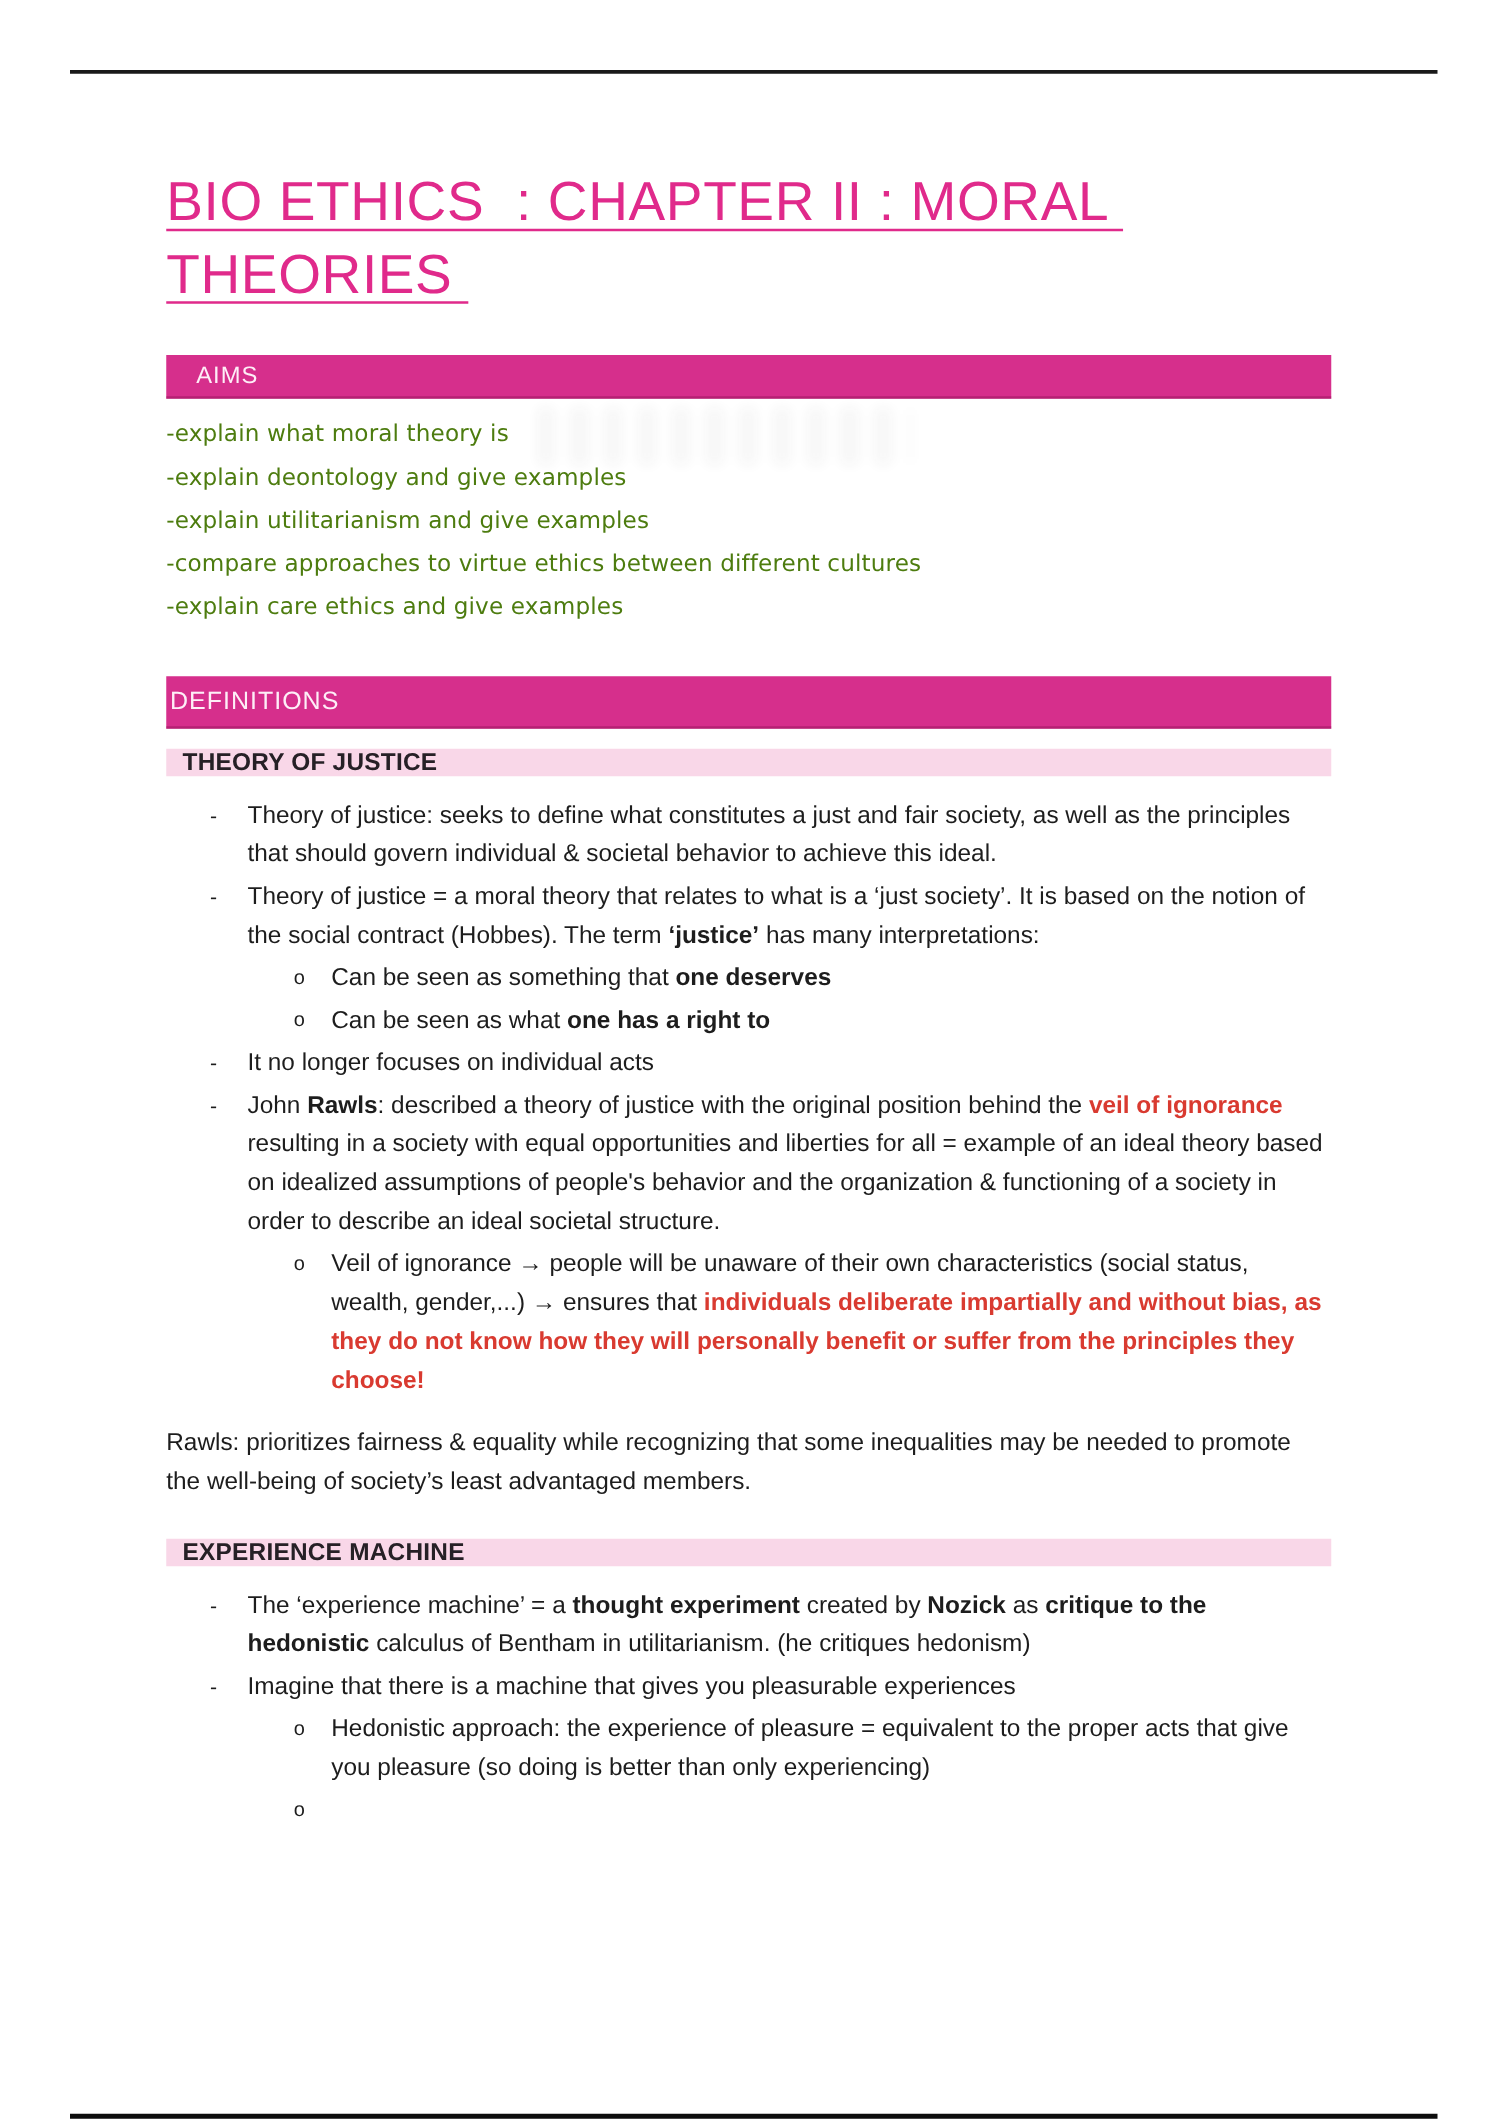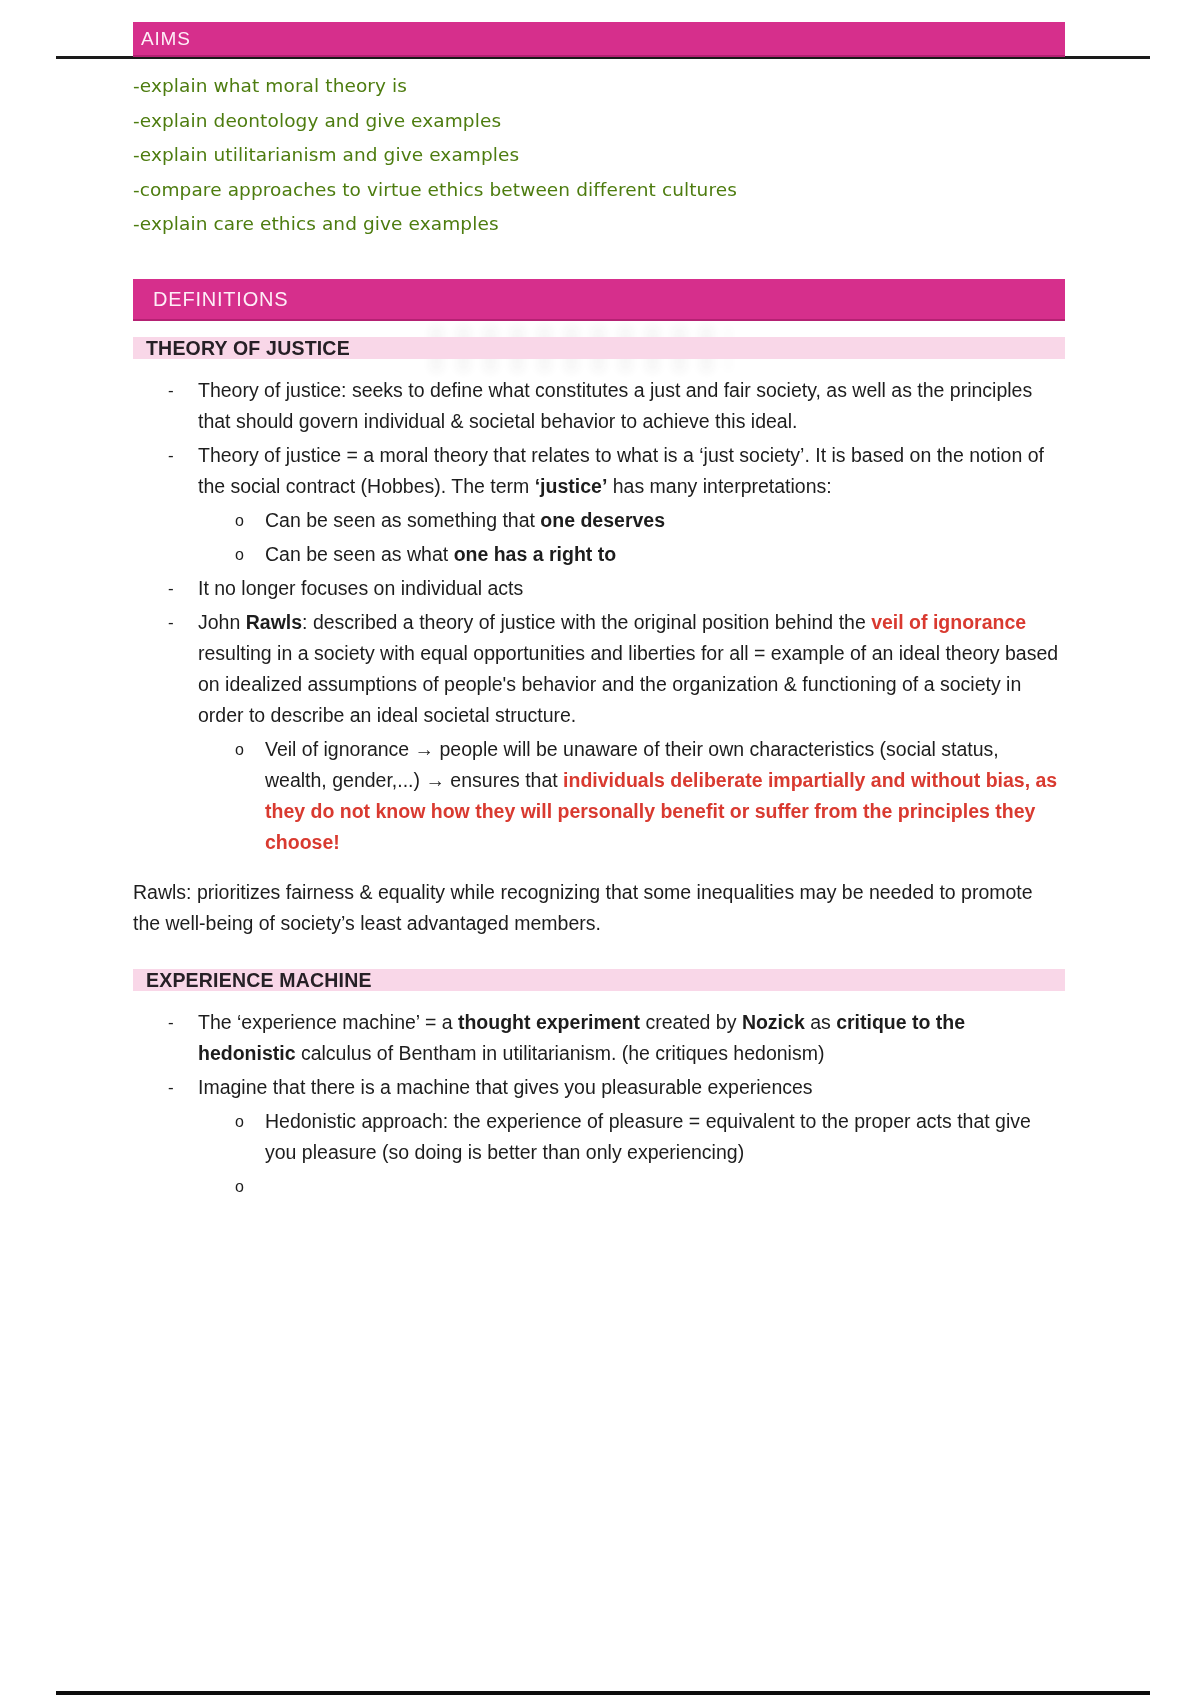--- a/index.html
+++ b/index.html
@@ -31,32 +31,32 @@
     margin:133px 0 0 0;
     font-size:44px;line-height:58px;font-weight:400;
     color:var(--title-pink);
     text-decoration:underline;
     text-decoration-thickness:2px;
     text-underline-offset:7px;
     white-space:pre-wrap;
     letter-spacing:0.5px;
   }
   .banner{
-    margin-top:22px;
+    margin-top:35px;
     background:var(--accent-pink);
     color:#feeef7;
     font-size:19px;line-height:21px;
     letter-spacing:0.8px;
-    padding:6px 8px;
+    padding:6px 24px;
     border-bottom:2px solid rgba(120,10,70,0.35);
   }
   .banner.definitions{
     margin-top:37px;
     font-size:20px;line-height:22px;
-    padding:9px 20px;
+    padding:9px 3px;
     border-bottom:2px solid rgba(120,10,70,0.35);
   }
   .sub-banner{
     margin-top:16px;
     background:var(--light-pink);
     color:#262026;
     font-weight:700;
     font-size:19.5px;line-height:22px;
     padding:0 13px;
     letter-spacing:0.2px;
@@ -94,20 +94,22 @@
     pointer-events:none;
   }
 </style>
 </head>
 <body>
 
 <div class="rule top"></div>
 <div class="watermark"></div>
 
 <div class="content">
+  <h1 class="doc-title">BIO ETHICS  : CHAPTER II : MORAL 
+THEORIES </h1>
 
   <div class="banner">AIMS</div>
 
   <div class="aims-list">
       <div class="aims-item">-explain what moral theory is</div>
       <div class="aims-item">-explain deontology and give examples</div>
       <div class="aims-item">-explain utilitarianism and give examples</div>
       <div class="aims-item">-compare approaches to virtue ethics between different cultures</div>
       <div class="aims-item">-explain care ethics and give examples</div>
     </div>

